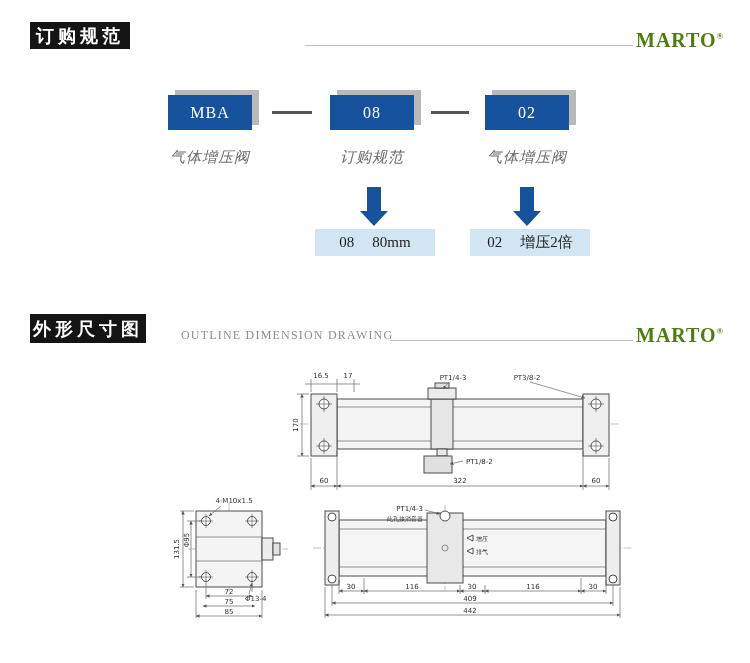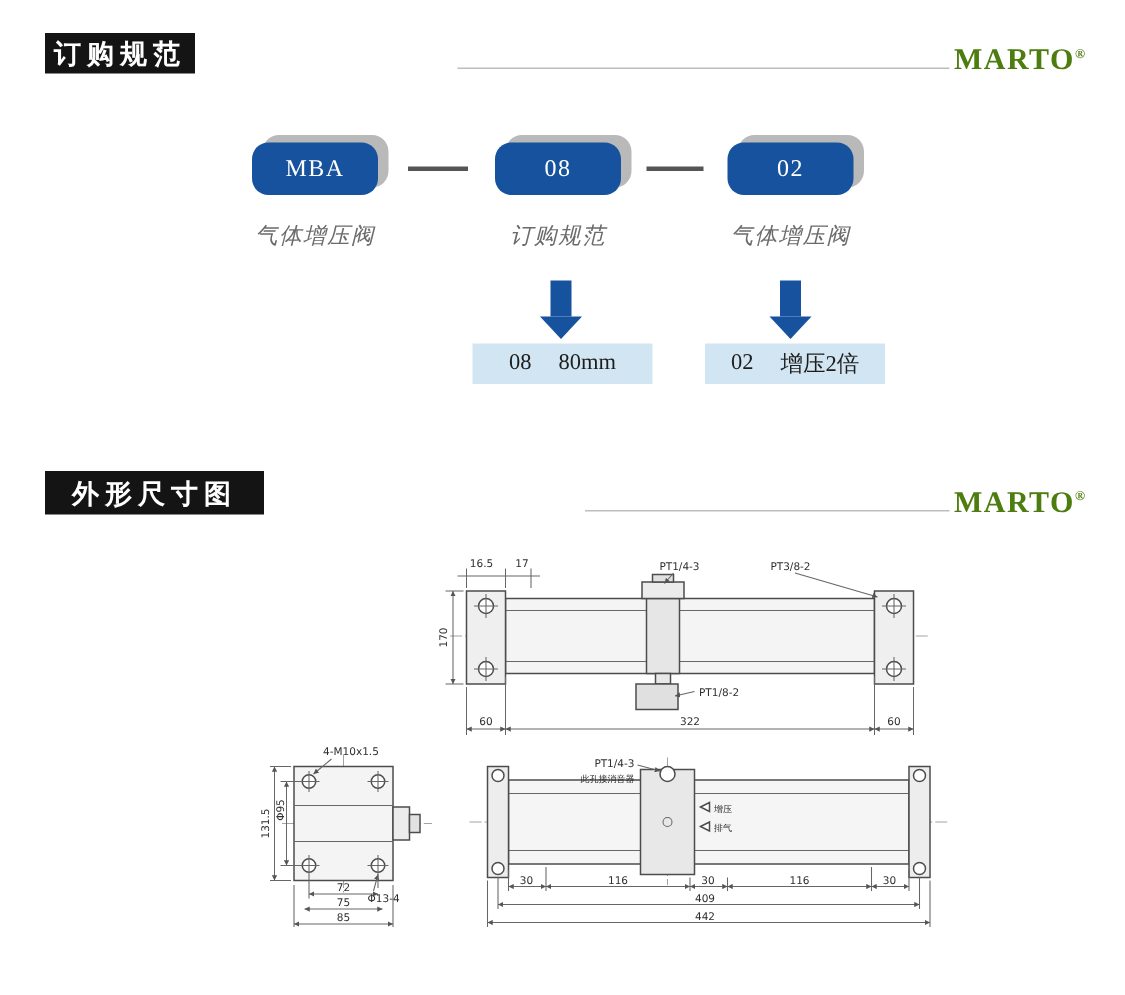--- a/index.html
+++ b/index.html
@@ -12,21 +12,21 @@
           font-size:18px; font-weight:bold; letter-spacing:4px; }
   .en   { color:#8e8e8e; font-family:"Liberation Serif","DejaVu Serif",serif; font-size:12px; letter-spacing:1.2px; }
   .hline{ height:1px; background:#bdbdbd; }
   .marto{ font-family:"Liberation Serif","DejaVu Serif",serif; font-weight:bold; color:#4d7c0f;
           font-size:20px; letter-spacing:1px; }
   .marto sup { font-size:9px; }
 
   
   .codebox { background:#16529e; color:#fff; display:flex; align-items:center; justify-content:center;
              font-family:"Liberation Serif","DejaVu Serif",serif; font-size:16px; letter-spacing:1px;
-             box-shadow:7px -5px 0 #b9b9b9;border-radius:11px; }
+             box-shadow:7px -5px 0 #b9b9b9; }
   .dash { height:3px; background:#555; }
   .boxlabel { font-size:15px; color:#6b6b6b; text-align:center; letter-spacing:1px;font-style:italic; }
   .arrow-stem { background:#16529e; }
   .arrow-head { width:0; height:0; border-left:14px solid transparent; border-right:14px solid transparent;
                 border-top:15px solid #16529e; }
   .callout { background:#d2e5f2; display:flex; align-items:center; justify-content:center; gap:18px;
              font-family:"Liberation Serif","DejaVu Serif",serif; font-size:15px; color:#1d1d1d; }
 
   
   svg text { font-family:"DejaVu Sans",sans-serif; font-size:7px; fill:#2e2e2e; }
@@ -71,23 +71,24 @@
 
   <div class="abs callout" style="left:315px;top:229px;width:120px;height:27px;">
     <span>08</span>
     <span>80mm</span>
   </div>
   <div class="abs callout" style="left:470px;top:229px;width:120px;height:27px;">
     <span>02</span>
     <span>增压2倍</span>
   </div>
 
-  <div class="abs hbar" style="left:30px;top:314px;width:146px;height:29px;">
+  <div class="abs hbar" style="left:30px;top:314px;width:116px;height:29px;">
     <span>外形尺寸图</span>
   </div>
+  <div class="abs en" style="left:181px;top:328px;">OUTLINE DIMENSION DRAWING</div>
   <div class="abs hline" style="left:390px;top:340px;width:243px;"></div>
   <div class="abs marto" style="left:636px;top:324px;">
     <span>MARTO</span><sup>®</sup>
   </div>
 
   <svg class="abs" style="left:140px;top:358px;" width="545" height="300" viewBox="140 358 545 300">
     <defs>
       <marker id="ar" viewBox="0 0 8 8" refX="8" refY="4" markerWidth="5" markerHeight="5" orient="auto-start-reverse">
         <path d="M0,0 L8,4 L0,8 z" fill="#555"></path>
       </marker>

